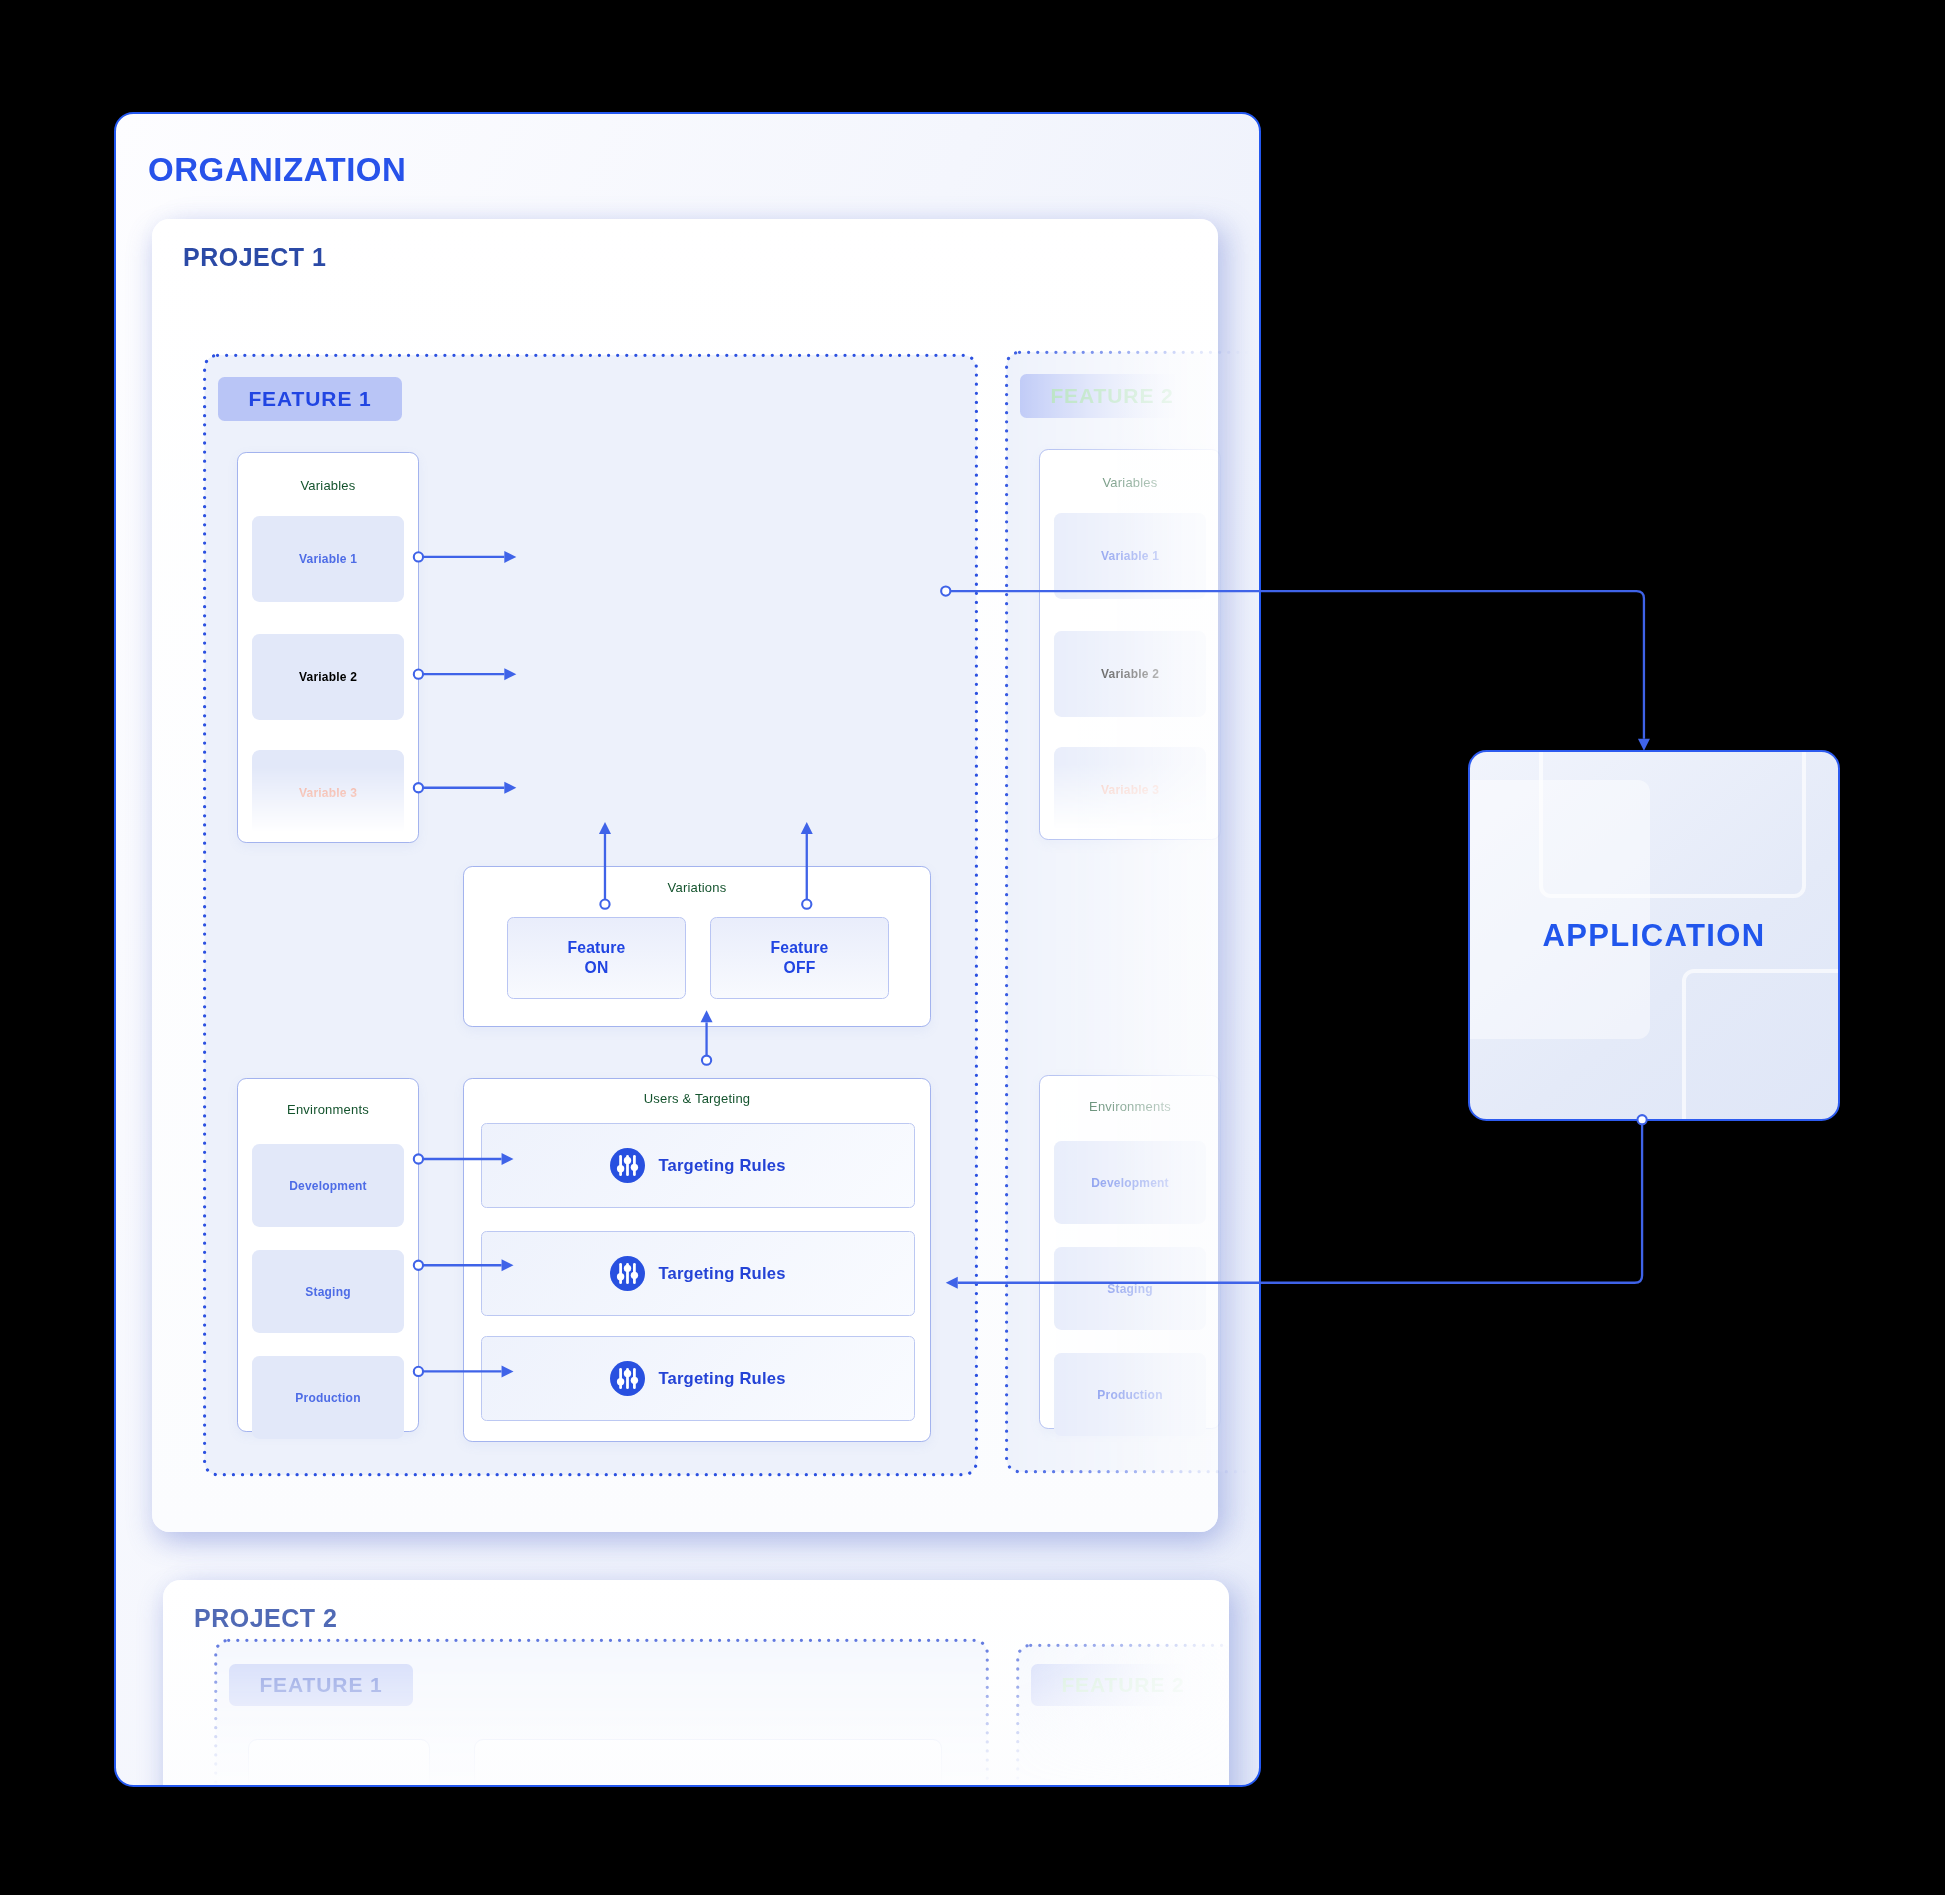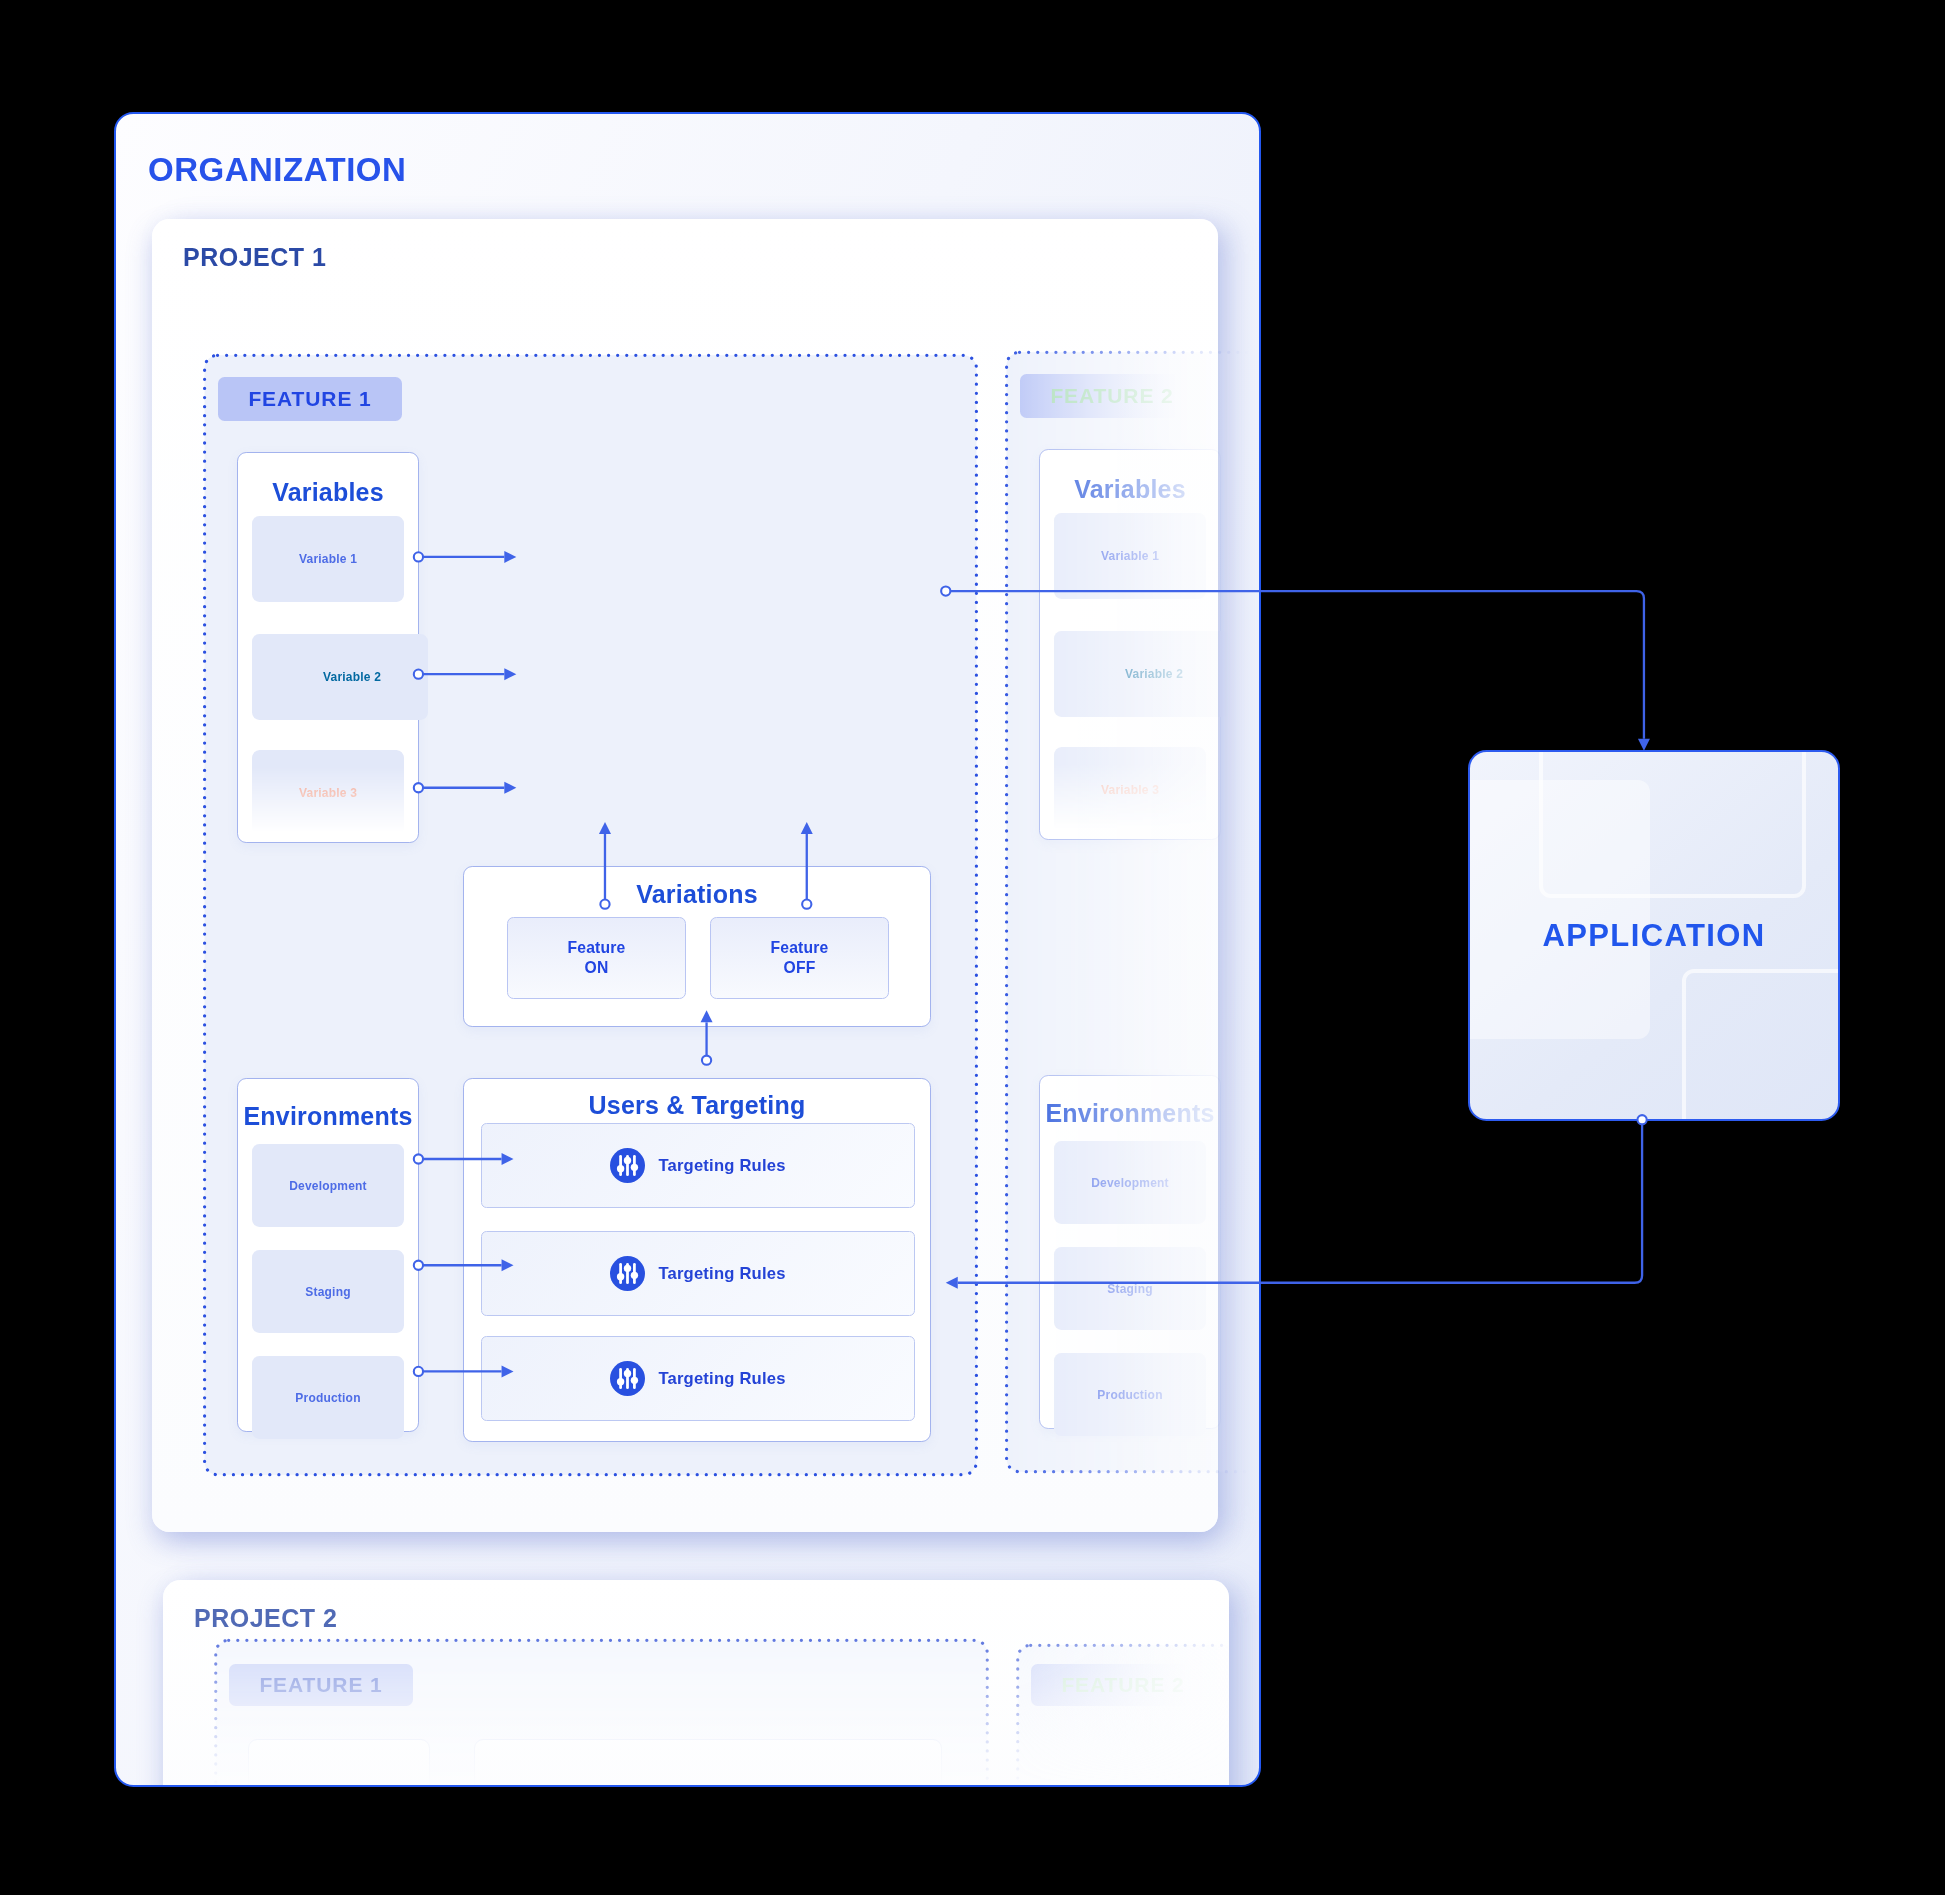--- a/index.html
+++ b/index.html
@@ -46,28 +46,28 @@
   .badge-f2{background:linear-gradient(90deg,#b9c5f6 0%,rgba(185,197,246,0) 88%);color:#a9dcb6;}
   .badge-p2f1{background:#c9d3f8;color:#6a81d8;}
   .badge-p2f2{background:linear-gradient(90deg,#c9d3f8 0%,rgba(201,211,248,0) 88%);color:#bfe5c9;}
 
   
   .panel{
     position:absolute;background:#fff;border:1.4px solid #a3b3ee;border-radius:9.2px;
     box-shadow:0 3.7px 10.2px rgba(120,140,220,.08);
   }
   .ptitle{
-    text-align:center;font-weight:700;font-size:25px;color:#1d4ed8;letter-spacing:0.2px;
+    text-align:center;font-weight:400;font-size:13px;color:#14532d;letter-spacing:0.2px;
   }
   .vbox{
     position:absolute;background:#e2e8f9;border-radius:7.4px;
     display:flex;align-items:center;justify-content:center;
     font-size:12px;font-weight:700;color:#4e6ce6;letter-spacing:0.2px;
   }
-  .vgreen{color:#0369a1;padding-left:24px;}
+  .vgreen{color:#000000;}
   .vsalmon{color:#f0a18e;}
   .fade-bottom{
     -webkit-mask-image:linear-gradient(180deg,rgba(0,0,0,1) 20%,rgba(0,0,0,0) 96%);
             mask-image:linear-gradient(180deg,rgba(0,0,0,1) 20%,rgba(0,0,0,0) 96%);
   }
   .cell{position:absolute;background:#e2e8f9;border-radius:7.4px;}
 
   .onoff{
     position:absolute;display:flex;flex-direction:column;align-items:center;justify-content:center;
     background:linear-gradient(180deg,#e9edfb 0%,#f8fafe 100%);

